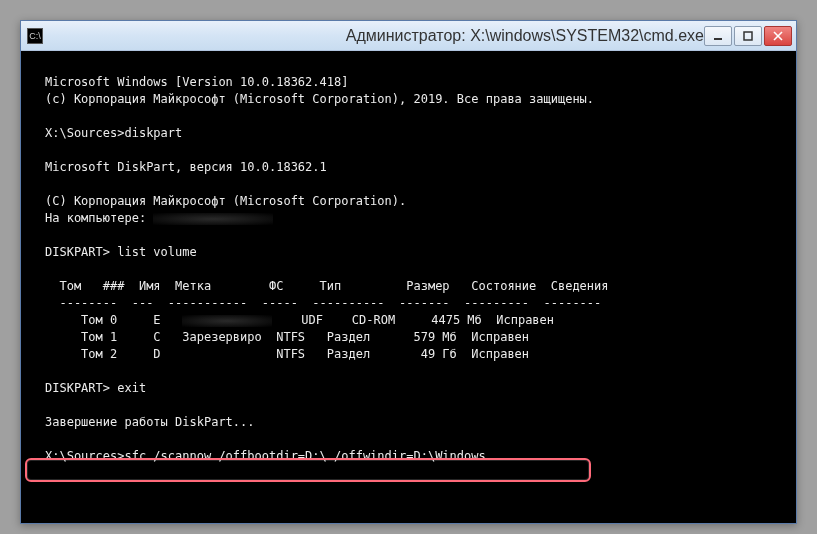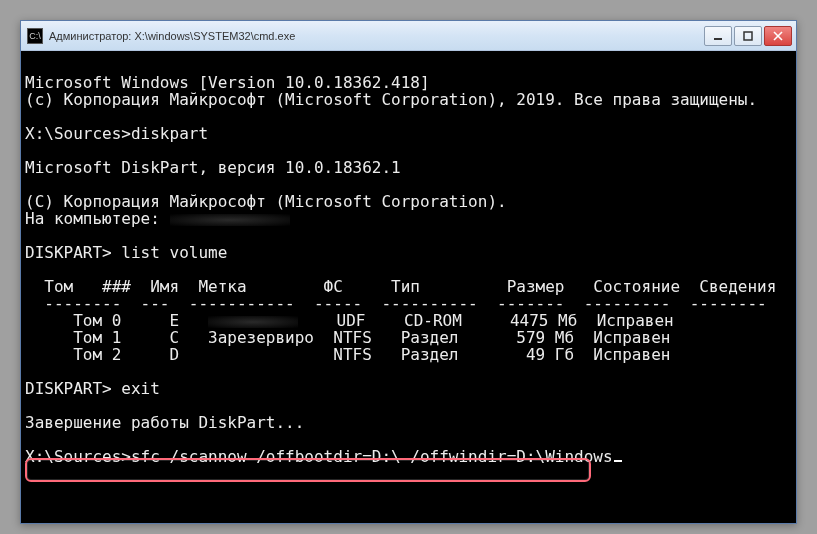--- a/index.html
+++ b/index.html
@@ -31,21 +31,22 @@
       position: relative;
       font-size: 9px;
       color: #ccc;
       line-height: 14px;
       text-align: center;
       margin-right: 6px;
     }
     .titlebar-title {
       flex: 1;
       color: #333;
-      font-size: 11px;
+      font-size: 16px;
+      text-align: right;
     }
     .window-controls {
       display: flex;
       gap: 2px;
     }
     .win-btn {
       width: 28px;
       height: 20px;
       border: 1px solid #8a9bb0;
       border-radius: 2px;
@@ -57,23 +58,23 @@
     }
     .win-btn.close {
       background: linear-gradient(to bottom, #f08582, #d94540);
       border-color: #a83532;
     }
     .win-btn svg { display: block; }
     .console {
       background: #000;
       color: #ececec;
       font-family: "Consolas", "Lucida Console", monospace;
-      font-size: 16px;
+      font-size: 12px;
       line-height: 17px;
-      padding: 6px 8px 24px 4px;
+      padding: 6px 8px 24px 24px;
       min-height: 460px;
       white-space: pre;
       position: relative;
     }
     .smudge {
       display: inline-block;
       width: 120px;
       height: 12px;
       background: radial-gradient(ellipse, #2a2a2a 0%, #111 60%, transparent 100%);
       vertical-align: middle;

